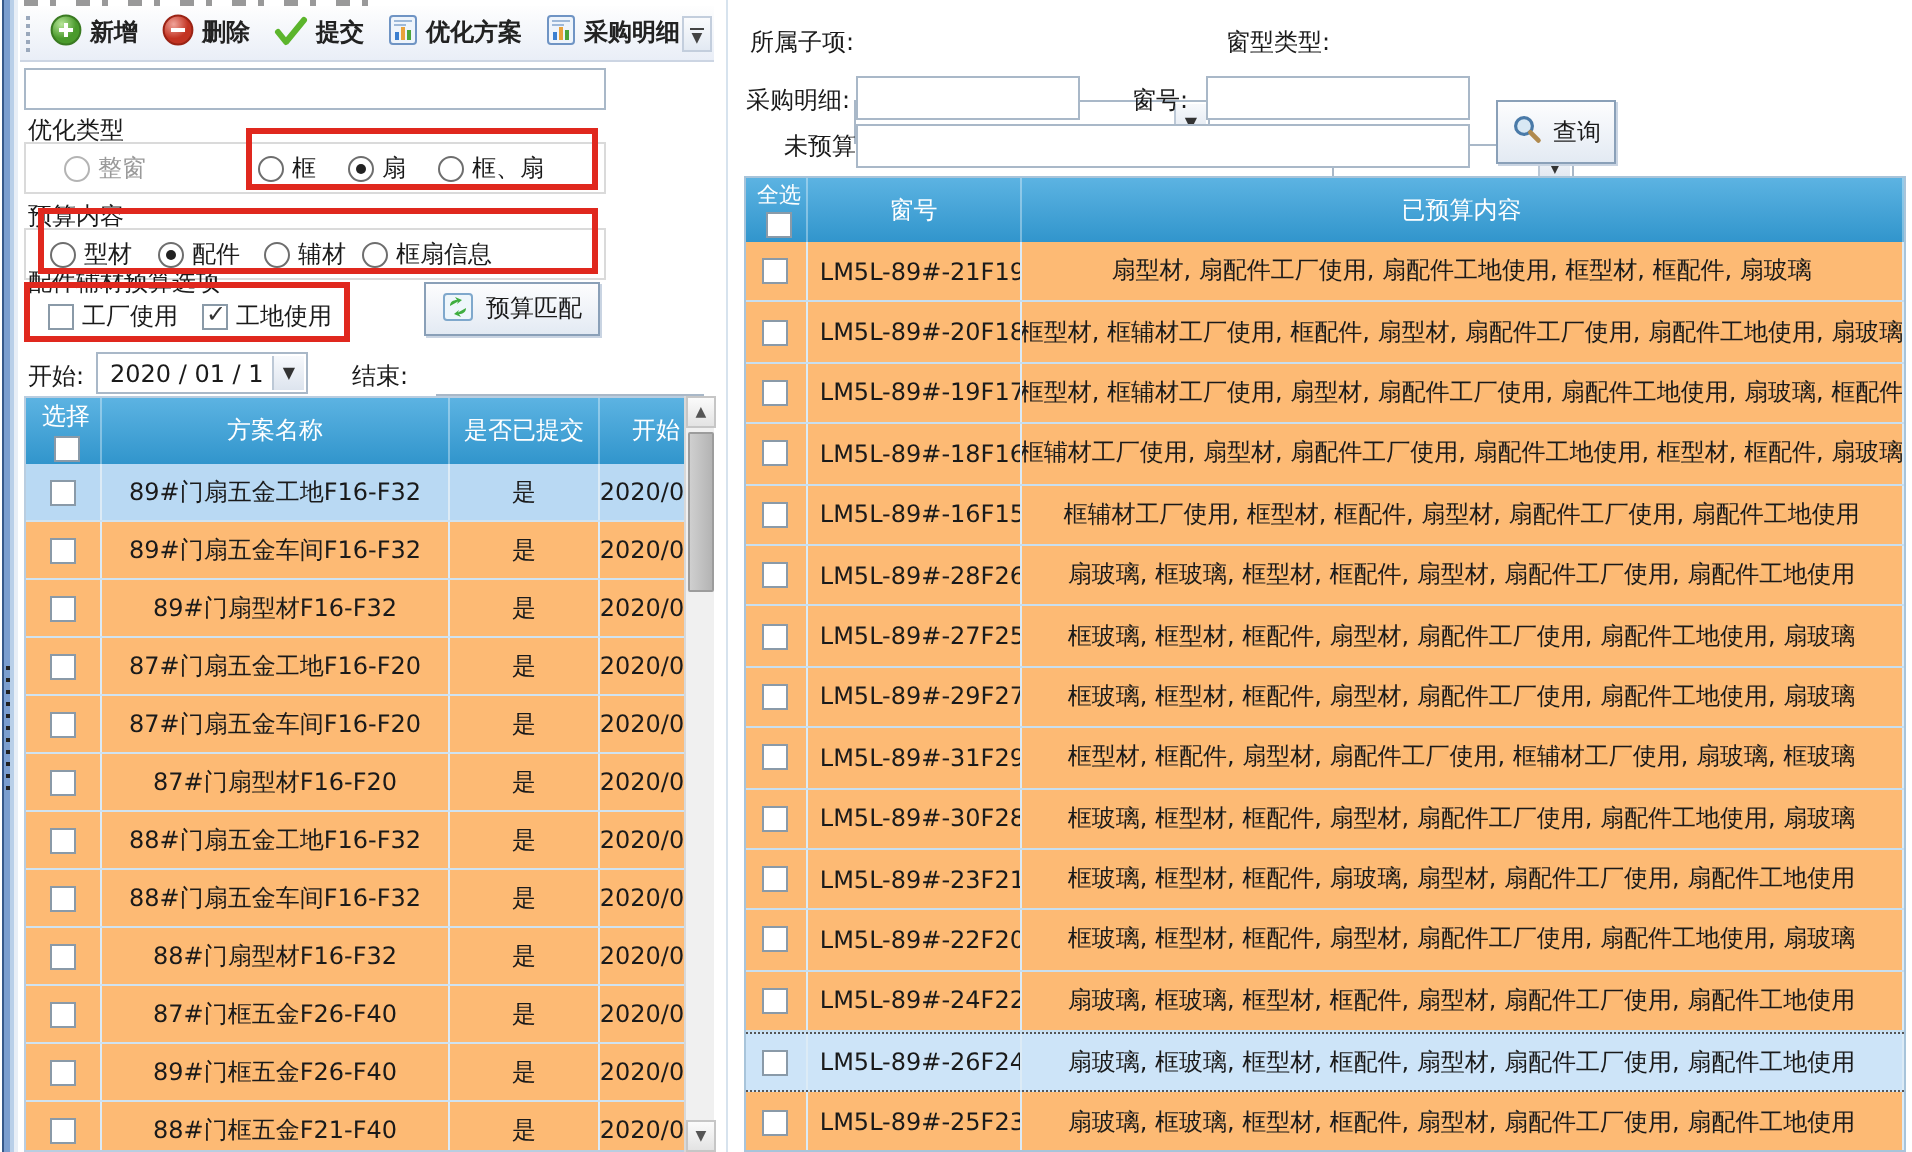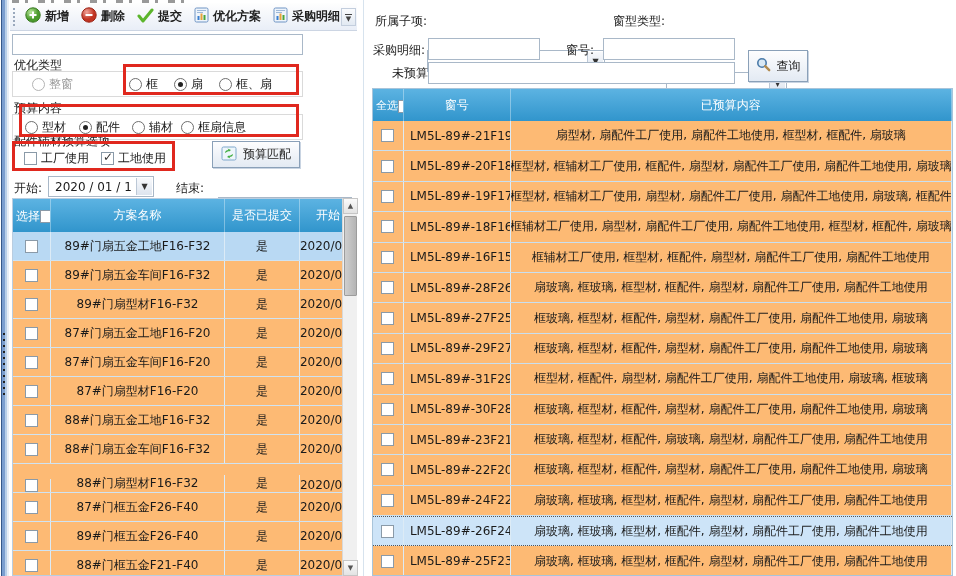--- a/index.html
+++ b/index.html
@@ -52,21 +52,21 @@
   
   .push-btn { border:1px solid #8aa0b8; background:linear-gradient(#fdfdfe,#e3eaf3); display:flex; align-items:center; justify-content:center; gap:6px; box-shadow:1px 1px 0 #c9d4e2; }
 
   
   .grid { background:#fff; border:1px solid #b9cde0; overflow:hidden; }
   .ghead { display:flex; background:linear-gradient(#5cb3e2,#3195cc); color:#fff; }
   .ghead .hc { border-right:1px solid rgba(255,255,255,.35); display:flex; align-items:center; justify-content:center; overflow:hidden; white-space:nowrap; }
   .grow { display:flex; background:#fdba74; border-bottom:1px solid #cfe3f2; }
   .grow .c { display:flex; align-items:center; justify-content:center; overflow:hidden; white-space:nowrap; border-right:1px solid #dcebf6; }
   .grow.selected { background:#b9d9f3; }
-  .hc-sel { align-items:flex-start; justify-content:flex-start !important; padding:1px 0 0 3px; }
+  .hc-sel { flex-direction:column; align-items:flex-start; justify-content:flex-start !important; padding:1px 0 0 3px; }
   .hc-sel .cb { margin-top:1px; }
 
   
   .lt-c0 { width:38px; } .lt-c1 { width:174px; } .lt-c2 { width:75px; } .lt-c3 { width:43px; }
   
   .rt-c0 { width:31px; } .rt-c1 { width:107px; } .rt-c2 { width:443px; }
   .rt .grow { border-bottom:1px solid #c8dff0; }
   .rt .grow.selected { background:#cde4f8; border-top:1px dotted #555; border-bottom:1px dotted #555; }
 
   
@@ -312,21 +312,21 @@
 
       <div class="grow" style="height:29px;">
         <div class="c lt-c0">
           <span class="cb"></span>
         </div>
         <div class="c lt-c1">88#门扇五金车间F16-F32</div>
         <div class="c lt-c2">是</div>
         <div class="c lt-c3">2020/0</div>
       </div>
 
-      <div class="grow" style="height:29px;align-items:flex-end;">
+      <div class="grow" style="height:29px;">
         <div class="c lt-c0">
           <span class="cb"></span>
         </div>
         <div class="c lt-c1">88#门扇型材F16-F32</div>
         <div class="c lt-c2">是</div>
         <div class="c lt-c3">2020/0</div>
       </div>
 
       <div class="grow" style="height:29px;">
         <div class="c lt-c0">
@@ -471,21 +471,21 @@
         </div>
         <div class="c rt-c1" style="justify-content:flex-start; padding-left:6px;">LM5L-89#-29F27</div>
         <div class="c rt-c2">框玻璃, 框型材, 框配件, 扇型材, 扇配件工厂使用, 扇配件工地使用, 扇玻璃</div>
       </div>
 
       <div class="grow" style="height:30.4px;">
         <div class="c rt-c0">
           <span class="cb"></span>
         </div>
         <div class="c rt-c1" style="justify-content:flex-start; padding-left:6px;">LM5L-89#-31F29</div>
-        <div class="c rt-c2">框型材, 框配件, 扇型材, 扇配件工厂使用, 扇配件工地使用, 扇玻璃, 框玻璃</div>
+        <div class="c rt-c2">框型材, 框配件, 扇型材, 扇配件工厂使用, 框辅材工厂使用, 扇玻璃, 框玻璃</div>
       </div>
 
       <div class="grow" style="height:30.4px;">
         <div class="c rt-c0">
           <span class="cb"></span>
         </div>
         <div class="c rt-c1" style="justify-content:flex-start; padding-left:6px;">LM5L-89#-30F28</div>
         <div class="c rt-c2">框玻璃, 框型材, 框配件, 扇型材, 扇配件工厂使用, 扇配件工地使用, 扇玻璃</div>
       </div>
 

